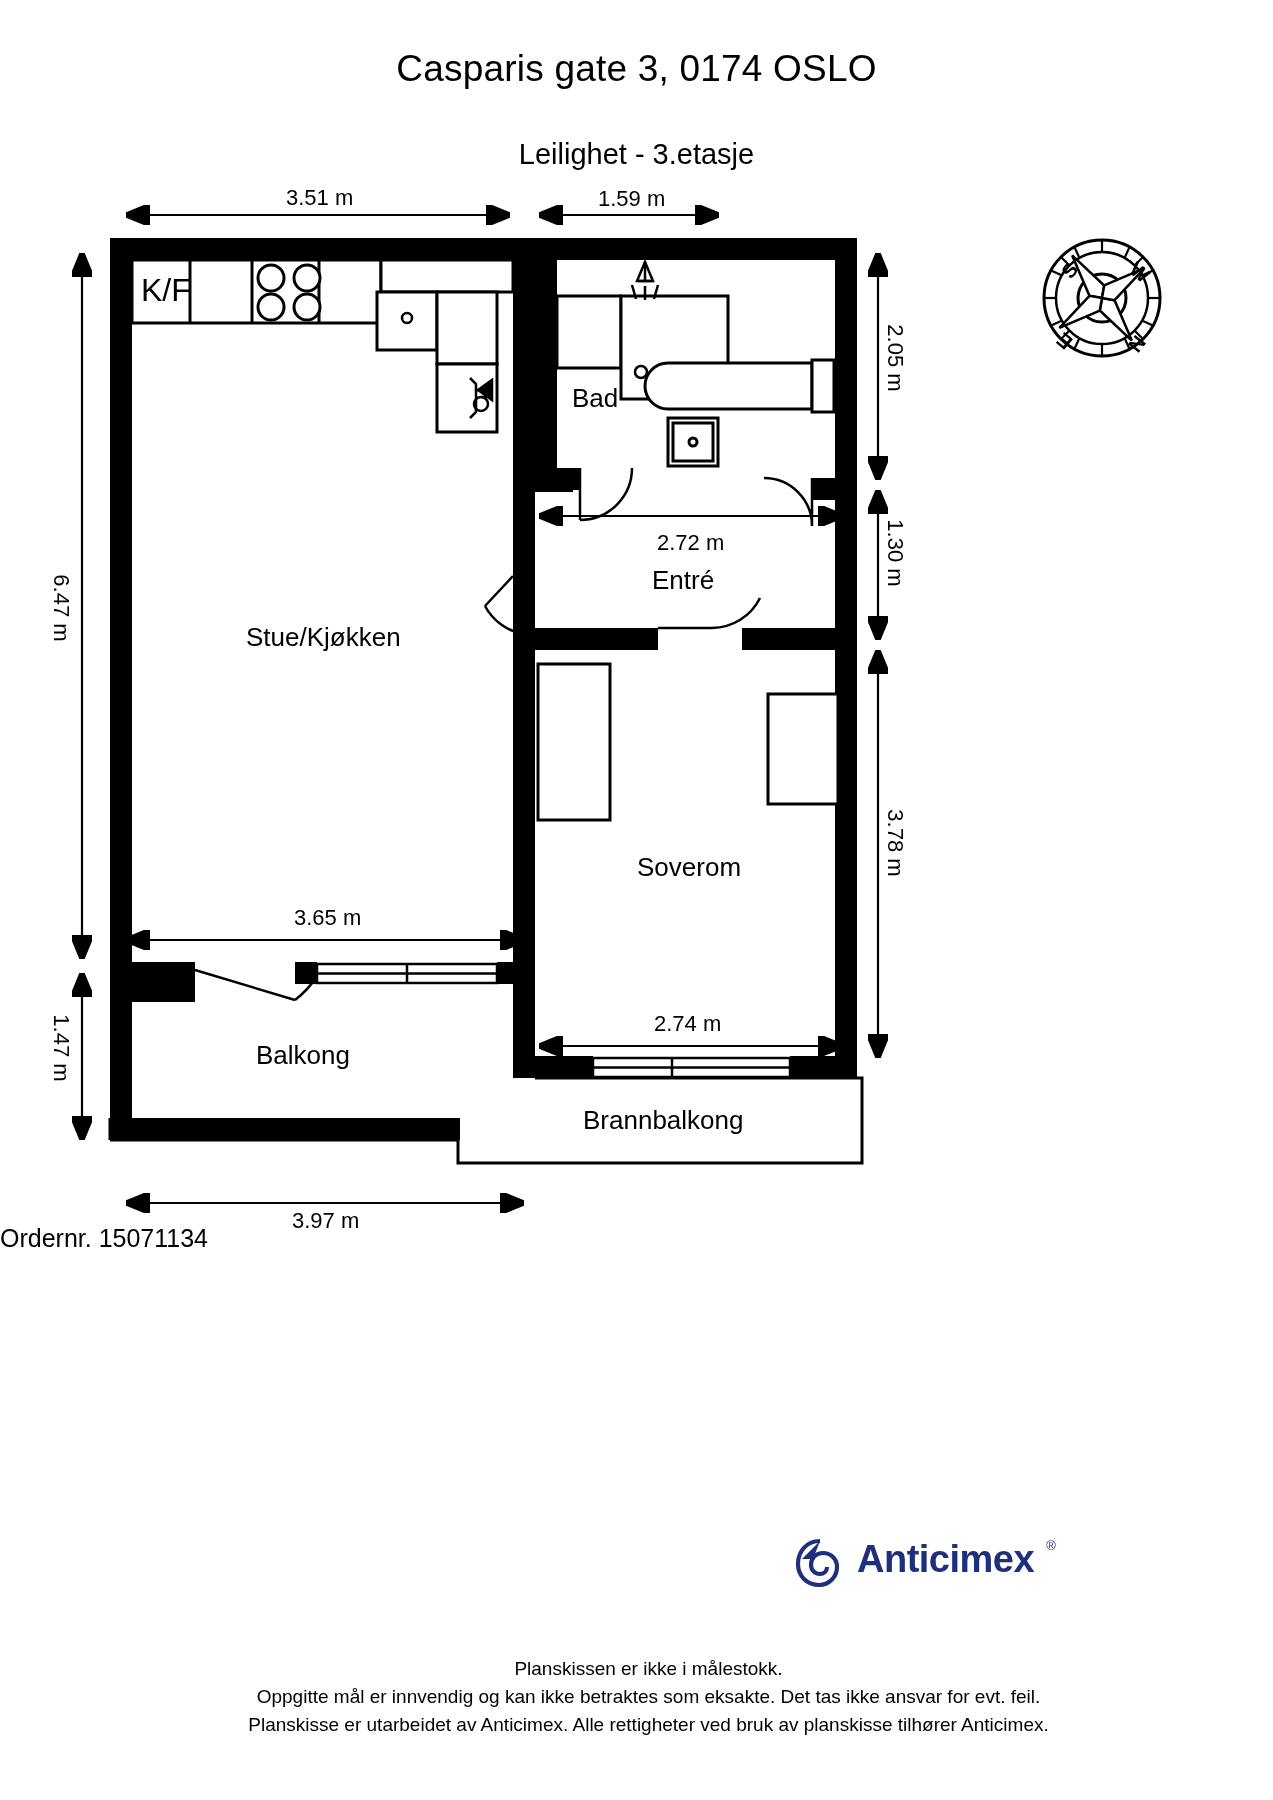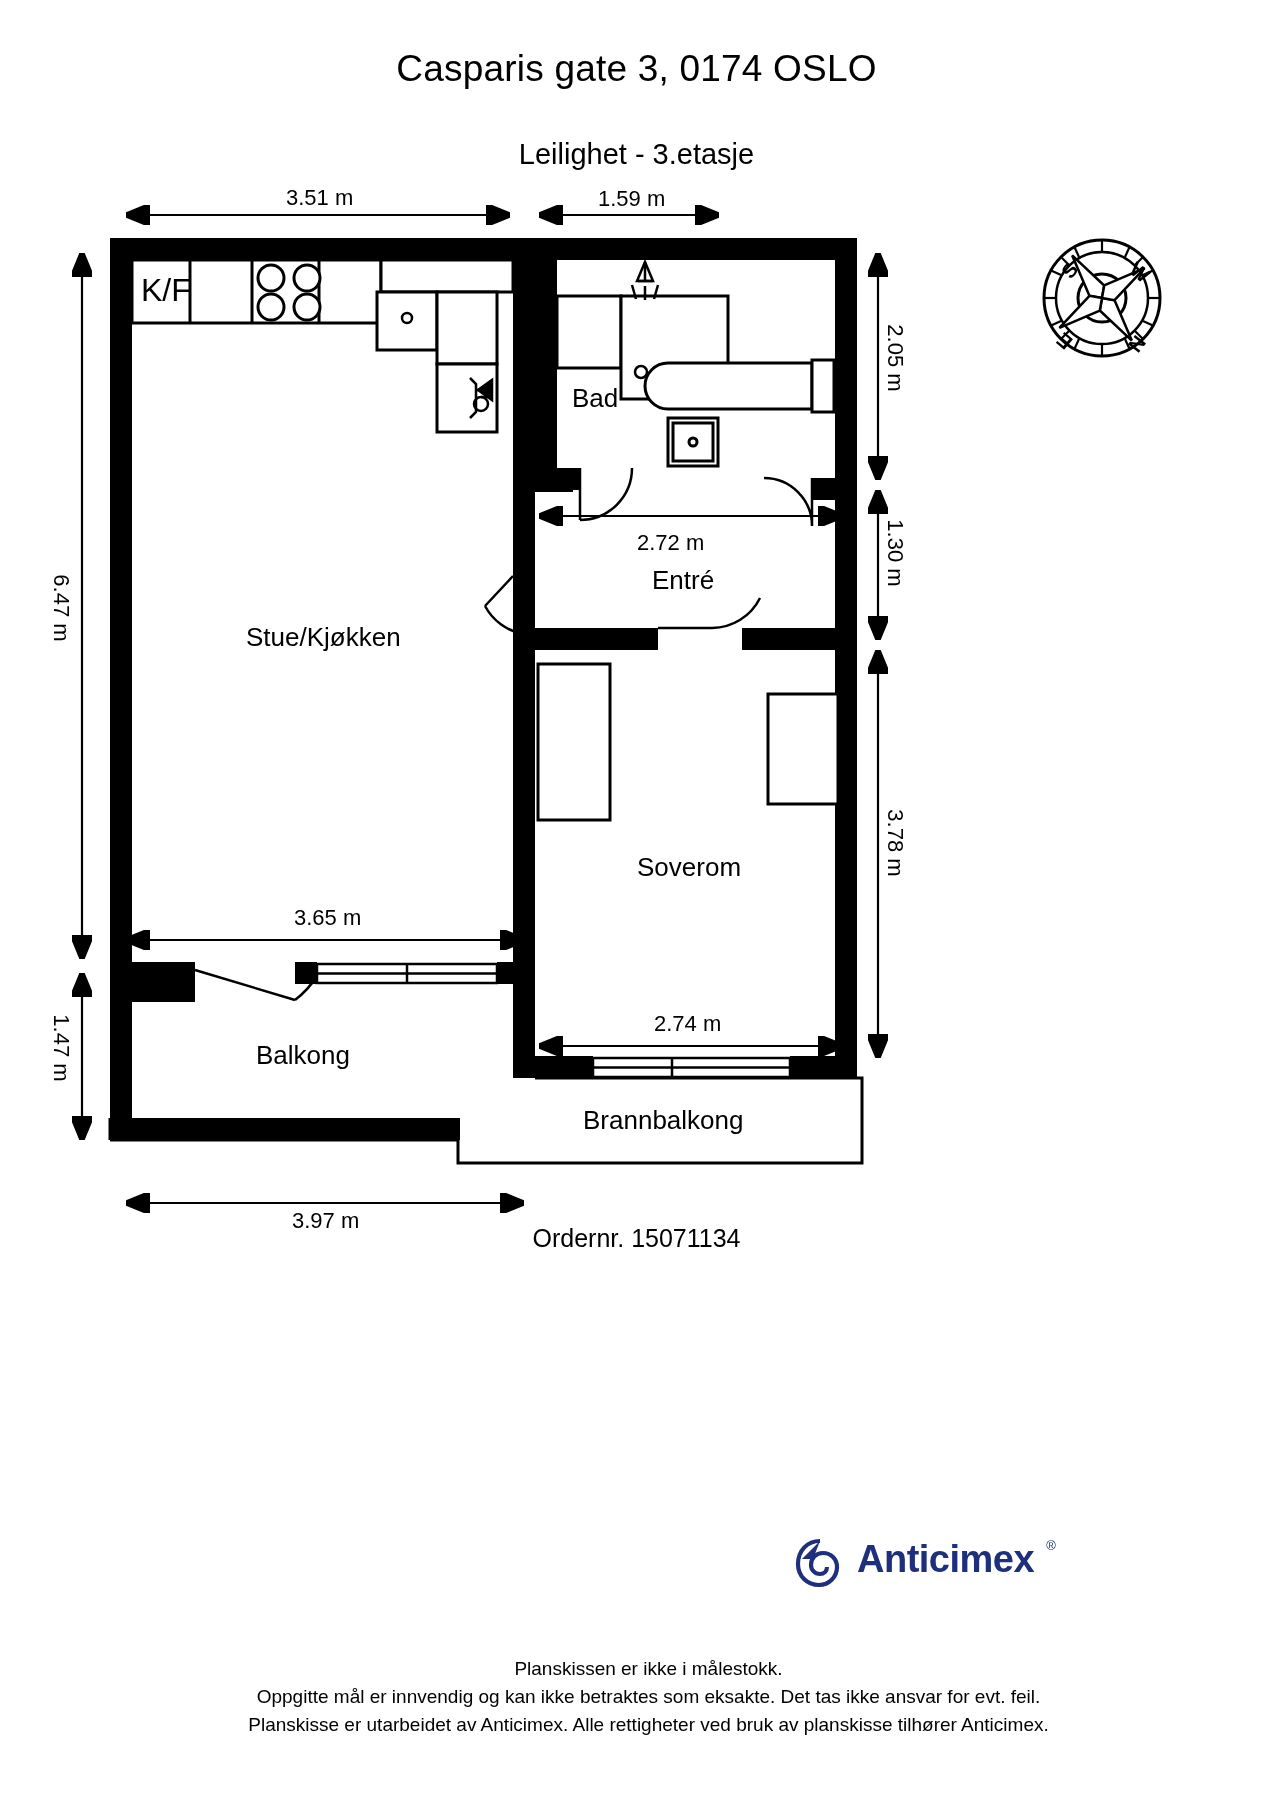--- a/index.html
+++ b/index.html
@@ -4,21 +4,21 @@
 <style>
   html,body{margin:0;padding:0;background:#ffffff;}
   body{width:1273px;height:1800px;position:relative;
        font-family:"Liberation Sans", sans-serif;color:#000;overflow:hidden;}
 
   
   .title{position:absolute;left:0;width:1273px;text-align:center;top:48px;
          font-size:37px;font-weight:400;letter-spacing:.2px;}
   .subtitle{position:absolute;left:0;width:1273px;text-align:center;top:138px;
             font-size:29px;font-weight:400;}
-  .ordernr{position:absolute;left:0;width:1273px;text-align:center;top:1224px;
+  .ordernr{position:absolute;left:0;width:1273px;text-align:left;top:1224px;
            font-size:25px;}
 
   
   #plan{position:absolute;left:0;top:0;width:1273px;height:1320px;}
 
   
   .rlabel{position:absolute;font-size:26px;white-space:nowrap;}
   .rlabel.small{font-size:32px;}
 
   
@@ -263,21 +263,21 @@
 <div class="rlabel" style="left:256px;top:1040px;">Balkong</div>
 <div class="rlabel" style="left:583px;top:1105px;">Brannbalkong</div>
 
 <div class="dim" style="left:286px;top:185px;">3.51 m</div>
 <div class="dim" style="left:598px;top:186px;">1.59 m</div>
 <div class="dim vert" style="left:21px;top:595px;width:80px;text-align:center;">6.47 m</div>
 <div class="dim vert" style="left:21px;top:1035px;width:80px;text-align:center;">1.47 m</div>
 <div class="dim vert" style="left:855px;top:345px;width:80px;text-align:center;">2.05 m</div>
 <div class="dim vert" style="left:855px;top:540px;width:80px;text-align:center;">1.30 m</div>
 <div class="dim vert" style="left:855px;top:830px;width:80px;text-align:center;">3.78 m</div>
-<div class="dim" style="left:637px;top:530px;">2.72 m</div>
+<div class="dim" style="left:657px;top:530px;">2.72 m</div>
 <div class="dim" style="left:294px;top:905px;">3.65 m</div>
 <div class="dim" style="left:654px;top:1011px;">2.74 m</div>
 <div class="dim" style="left:292px;top:1208px;">3.97 m</div>
 
 <div class="ordernr">Ordernr. 15071134</div>
 
 <div class="logo-wrap">
   <svg width="50" height="50" viewBox="0 0 50 50">
     <path d="M25 3 C12 3 3 13 3 26 C3 38 12 47 24 47 C34 47 42 39 42 29 C42 21 36 15 28 15 C21 15 16 20 16 27 C16 32 20 36 25 36 C29 36 32 33 32 29" fill="none" stroke="#1e2f7d" stroke-width="4.2"></path>
     <path d="M25 3 L7 21 L18 21 Z" fill="#1e2f7d"></path>

